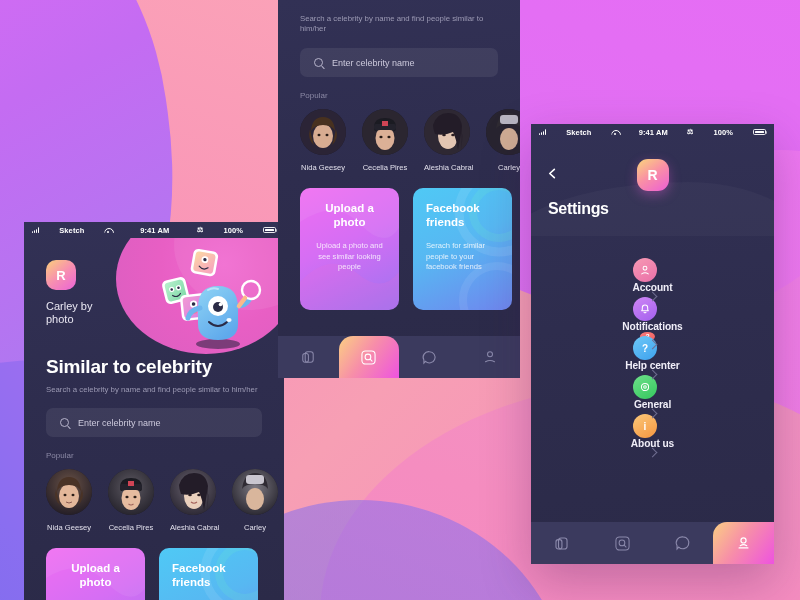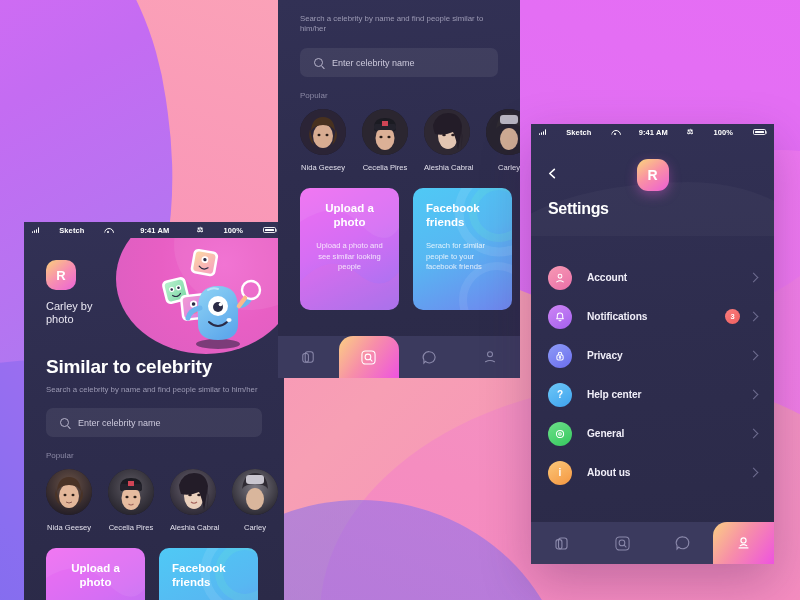--- a/index.html
+++ b/index.html
@@ -182,21 +182,21 @@
     width:32px; height:32px; border-radius:11px;
     background:linear-gradient(145deg,#fbd67b 0%,#f98fa6 48%,#ec5ed6 100%);
     display:flex; align-items:center; justify-content:center;
     color:#fff; font-size:14px; font-weight:bold;
     box-shadow:0 4px 12px rgba(236,94,214,.35);
   }
   .set-title{ position:absolute; left:17px; top:60px; color:#fff;
               font-size:16px; font-weight:bold; letter-spacing:-.3px; }
 
   .set-list{ position:relative; z-index:2; padding:22px 17px 0 17px; }
-  .set-row{ display:flex; align-items:center; height:39px; }
+  .set-row{ display:flex; align-items:center; height:39px;flex-direction:column; }
   .set-ico{ width:24px; height:24px; border-radius:50%; flex:none;
             display:flex; align-items:center; justify-content:center;
             margin-right:15px; }
   .set-lbl{ color:#f0eef8; font-size:10.2px; font-weight:bold; flex:1;
             letter-spacing:-.1px; }
   .set-badge{ min-width:15px; height:15px; border-radius:50%;
               background:linear-gradient(145deg,#fa7d7d,#f06060);
               color:#fff; font-size:7.5px; font-weight:bold;
               display:flex; align-items:center; justify-content:center;
               margin-right:10px; }
@@ -611,31 +611,20 @@
         <svg width="12" height="12" viewBox="0 0 20 20" fill="none" stroke="#fff" stroke-width="1.7">
           <path d="M10 3.5 a4.5 4.5 0 0 1 4.5 4.5 v3 l1 2 h-11 l1-2 v-3 A4.5 4.5 0 0 1 10 3.5z" stroke-linejoin="round"></path>
           <path d="M8.4 15.5 q1.6 1.8 3.2 0" stroke-linecap="round"></path>
         </svg>
       </div>
       <div class="set-lbl">Notifications</div>
       <div class="set-badge">3</div>
       <div class="chev-r"></div>
     </div>
 
-    <div class="set-row">
-      <div class="set-ico" style="background:linear-gradient(150deg,#8e9cf7,#6b6ded);">
-        <svg width="12" height="12" viewBox="0 0 20 20" fill="none" stroke="#fff" stroke-width="1.7">
-          <rect x="4.8" y="8.5" width="10.4" height="8" rx="2.4"></rect>
-          <path d="M7.2 8.5 V6.6 a2.8 2.8 0 0 1 5.6 0 V8.5"></path>
-          <circle cx="10" cy="12.3" r="1.3"></circle>
-        </svg>
-      </div>
-      <div class="set-lbl">Privacy</div>
-      <div class="chev-r"></div>
-    </div>
 
     <div class="set-row">
       <div class="set-ico" style="background:linear-gradient(150deg,#6ec8f7,#3ea2ee);">
         <span style="color:#fff;font-size:10px;font-weight:bold;">?</span>
       </div>
       <div class="set-lbl">Help center</div>
       <div class="chev-r"></div>
     </div>
 
     <div class="set-row">

